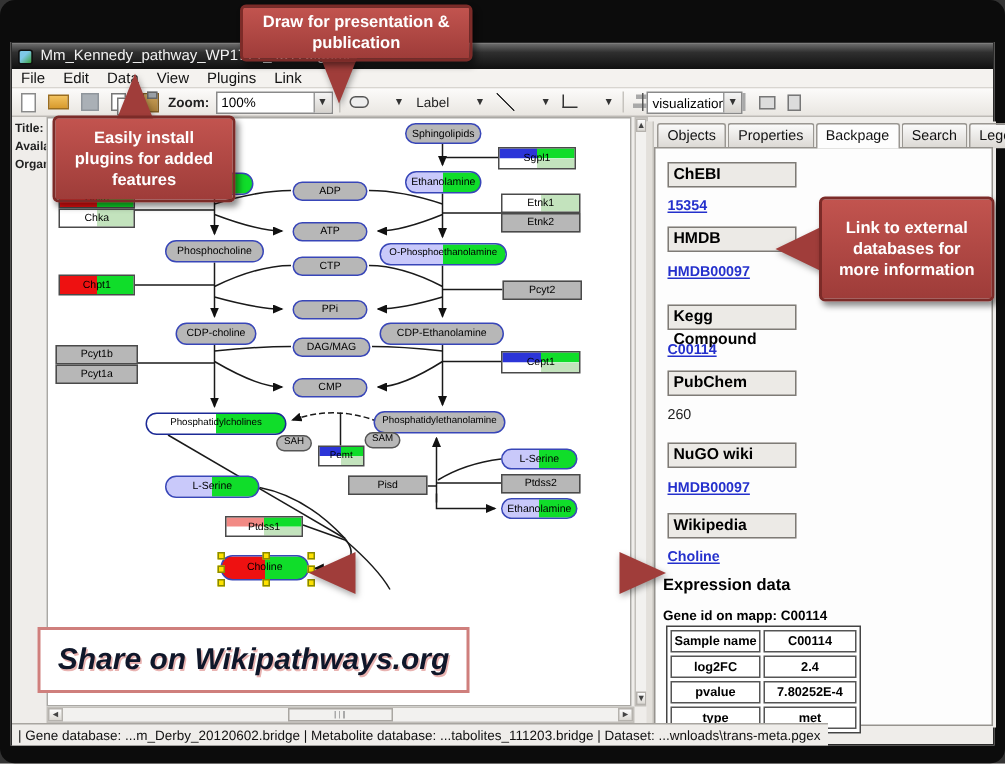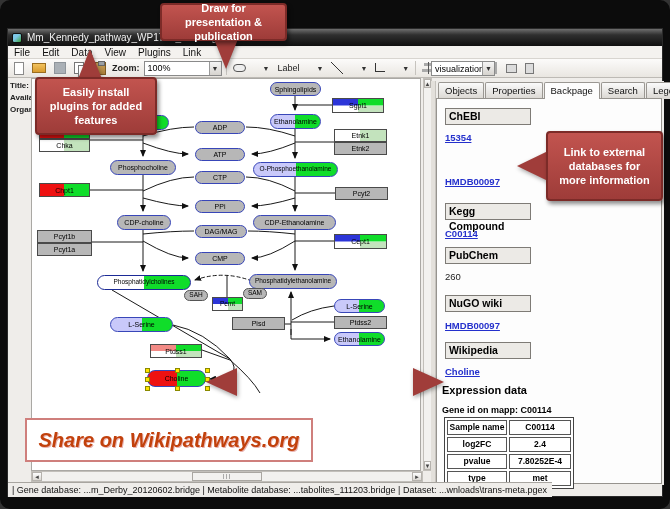--- a/index.html
+++ b/index.html
@@ -73,21 +73,21 @@
 .bpval{position:absolute;left:8px;font-size:9.5px;color:#222}
 .exph{position:absolute;left:5px;font-weight:bold;font-size:11px;color:#000}
 .geneid{position:absolute;left:5px;font-weight:bold;font-size:9px;color:#000}
 #bpt{position:absolute;left:7px;top:318px;border:1px solid #444;background:#fff;padding:2px;display:grid;grid-template-columns:60px 62px;gap:2px}
 #bpt div{border:1px solid #555;font-size:8.5px;font-weight:bold;text-align:center;line-height:13px;height:15px;color:#000}
 
 #status{position:absolute;left:0;top:453px;width:544px;height:15px;background:#efedea;border-top:1px solid #a8a5a0;font-size:9px;line-height:14px;padding-left:4px;color:#111;white-space:nowrap;overflow:hidden}
 
 .co{position:absolute;background:linear-gradient(#c2544f,#9e3c39);border:2px solid #7c2b28;border-radius:4px;color:#fff;font-weight:bold;font-size:11px;text-align:center;display:flex;align-items:center;justify-content:center;padding:2px 6px;z-index:30;box-shadow:2px 3px 4px rgba(0,0,0,.45);line-height:1.3}
 .tri{position:absolute;width:0;height:0;z-index:29;filter:drop-shadow(1px 2px 2px rgba(0,0,0,.35))}
-#share{position:absolute;left:25px;top:418px;width:288px;height:44px;background:#fff;border:2px solid #cf7f7c;z-index:25;display:flex;align-items:center;justify-content:center;font-size:20px;font-style:italic;font-weight:bold;color:#c2410c;text-shadow:1px 1px 0 #e9b3b1}
+#share{position:absolute;left:25px;top:418px;width:288px;height:44px;background:#fff;border:2px solid #cf7f7c;z-index:25;display:flex;align-items:center;justify-content:center;font-size:20px;font-style:italic;font-weight:bold;color:#0f172a;text-shadow:1px 1px 0 #e9b3b1}
 </style>
 </head>
 <body>
 
 <div id="screen">
   <div id="win">
 
     <div id="titlebar">
       <div id="appicon"></div>
       <span>Mm_Kennedy_pathway_WP1771_45176.gpml</span>
@@ -275,20 +275,21 @@
       <div id="tabs">
         <div class="tab">Objects</div>
         <div class="tab">Properties</div>
         <div class="tab active">Backpage</div>
         <div class="tab">Search</div>
         <div class="tab">Legend</div>
       </div>
       <div id="pcontent">
         <div class="bphead" style="top:9px">ChEBI</div>
         <a class="bplink" style="top:33px">15354</a>
+        <div class="bphead" style="top:52px">HMDB</div>
         <a class="bplink" style="top:77px">HMDB00097</a>
         <div class="bphead" style="top:104px">Kegg Compound</div>
         <a class="bplink" style="top:129px">C00114</a>
         <div class="bphead" style="top:148px">PubChem</div>
         <div class="bpval" style="top:172px">260</div>
         <div class="bphead" style="top:196px">NuGO wiki</div>
         <a class="bplink" style="top:221px">HMDB00097</a>
         <div class="bphead" style="top:243px">Wikipedia</div>
         <a class="bplink" style="top:267px">Choline</a>
         <div class="exph" style="top:285px">Expression data</div>
@@ -302,21 +303,21 @@
           <div>7.80252E-4</div>
           <div>type</div>
           <div>met</div>
         </div>
       </div>
     </div>
 
     <div id="status">| Gene database: ...m_Derby_20120602.bridge | Metabolite database: ...tabolites_111203.bridge | Dataset: ...wnloads\trans-meta.pgex</div>
   </div>
 
-  <div class="co" style="left:160px;top:3px;width:127px;height:38px">Draw for presentation &amp; publication</div>
+  <div class="co" style="left:160px;top:3px;width:155px;height:38px">Draw for presentation &amp; publication</div>
   <div class="tri" style="left:214px;top:39px;border-left:12px solid transparent;border-right:12px solid transparent;border-top:30px solid #a03d3a"></div>
 
   <div class="co" style="left:35px;top:77px;width:122px;height:58px">Easily install plugins for added features</div>
   <div class="tri" style="left:78px;top:49px;border-left:12px solid transparent;border-right:12px solid transparent;border-bottom:30px solid #a03d3a"></div>
 
   <div class="co" style="left:546px;top:131px;width:117px;height:70px">Link to external databases for more information</div>
   <div class="tri" style="left:517px;top:151px;border-top:15px solid transparent;border-bottom:15px solid transparent;border-right:31px solid #a03d3a"></div>
 
   <div class="tri" style="left:206px;top:368px;border-top:14px solid transparent;border-bottom:14px solid transparent;border-right:31px solid #a03d3a"></div>
   <div class="tri" style="left:413px;top:368px;border-top:14px solid transparent;border-bottom:14px solid transparent;border-left:31px solid #a03d3a"></div>

